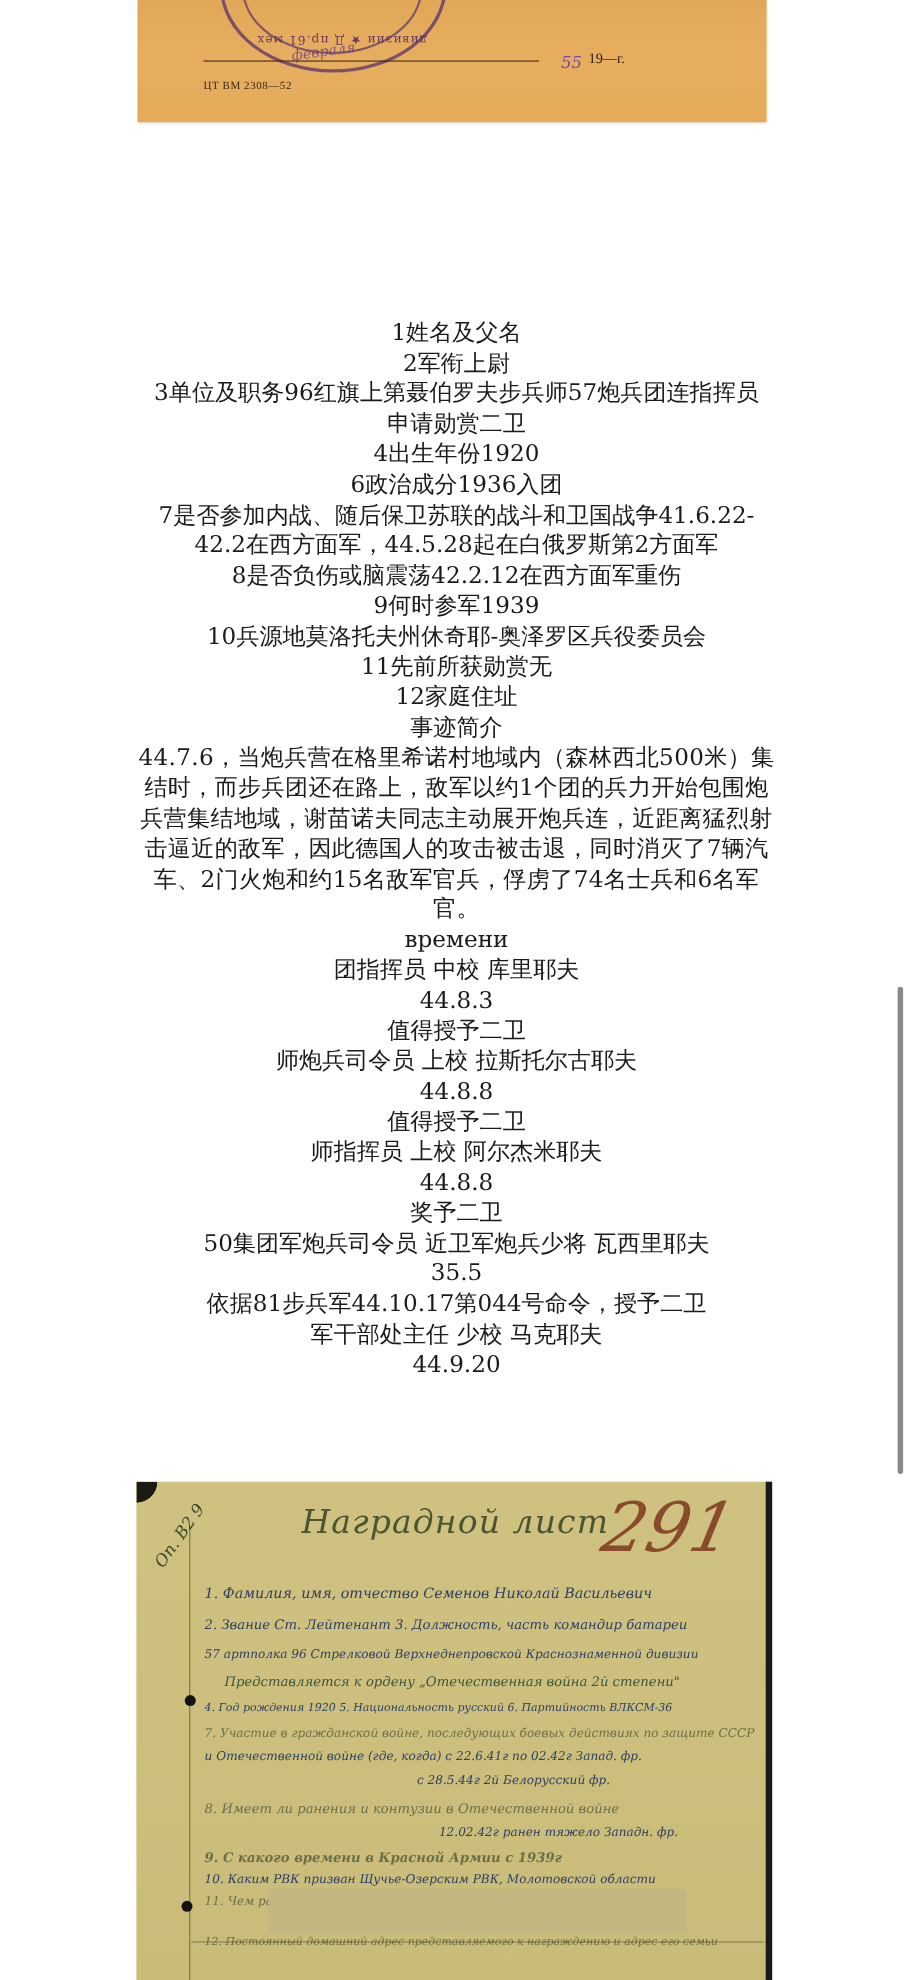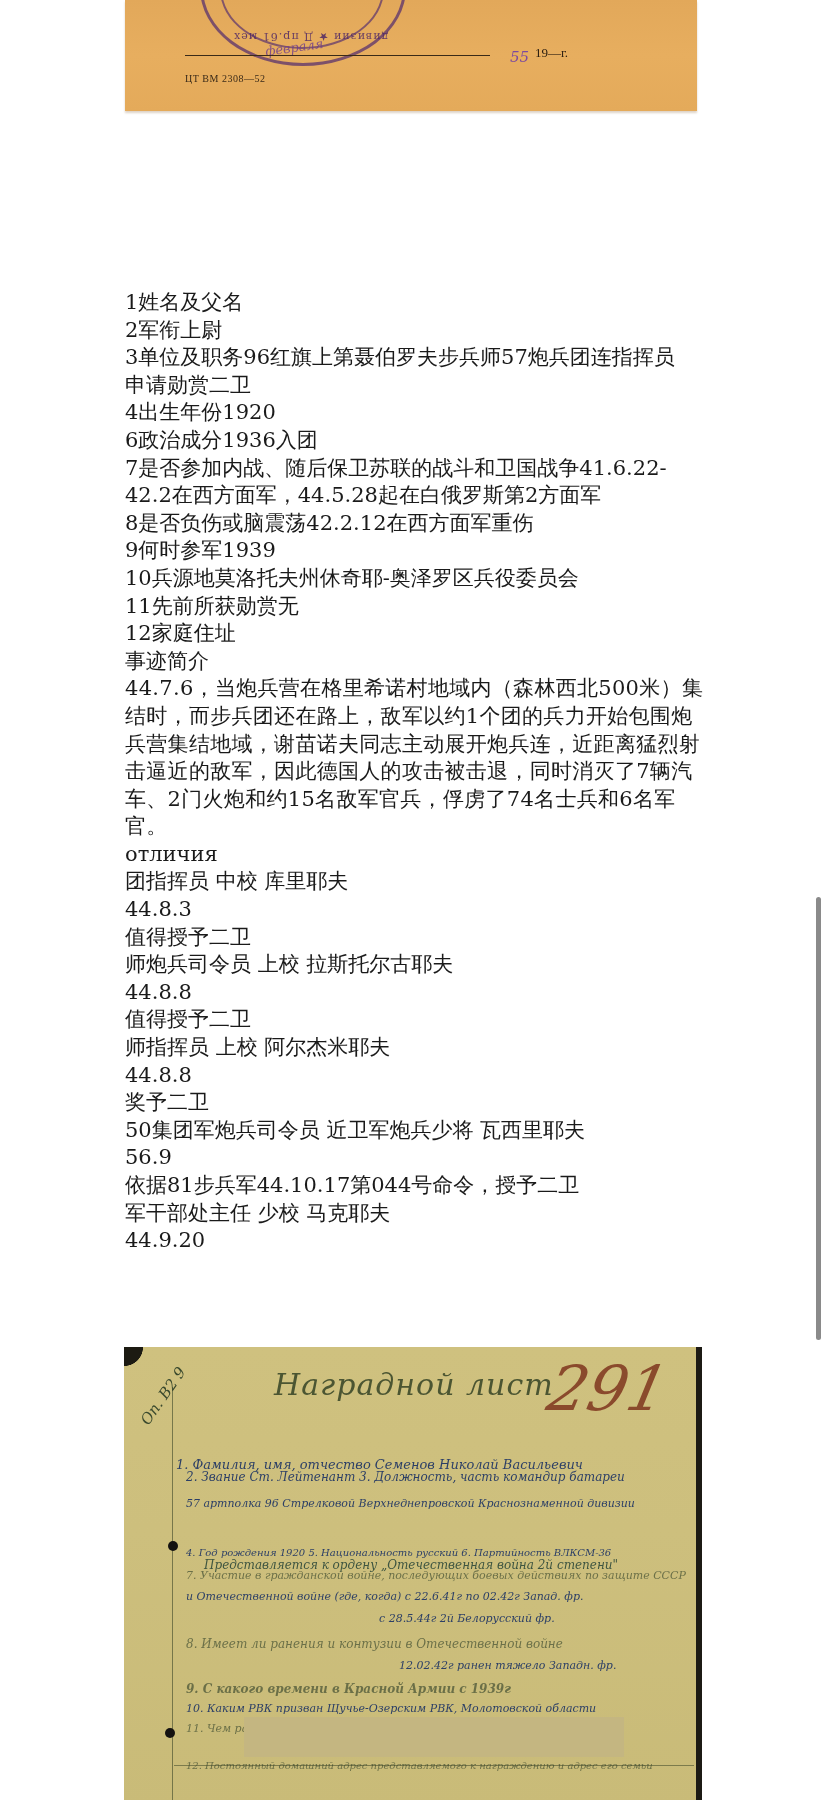--- a/index.html
+++ b/index.html
@@ -24,21 +24,21 @@
   .doc-top .year-hand { position: absolute; left: 385px; top: 32px; font-size: 15px; font-style: italic;
              color: #7b4aa0; font-family: "DejaVu Serif", serif; margin-top: 16px; }
   .doc-top .print-code { position: absolute; left: 60px; top: 73px; font-size: 10px; color: #3a2a18;
              font-family: "Liberation Serif", serif; letter-spacing: 0.5px; text-align: center; }
   .doc-top .sig { position: absolute; left: 140px; top: 40px; font-size: 13px; font-style: italic;
              color: rgba(110,60,140,0.8); transform: rotate(-8deg); }
 
   
   .content { position: absolute; left: 125px; top: 289px; width: 580px; font-size: 21px;
              line-height: 27.6px; }
-  .content p { margin: 0; padding: 0; }
+  .content p { margin: 0; padding: 0; text-align: center; }
   .content .narrative { letter-spacing: 0.3px; }
 
   
   .doc-bottom { position: absolute; left: 124px; top: 1347px; width: 578px; height: 460px;
              background: linear-gradient(180deg, #cfc17f 0%, #cdbf7d 40%, #c9bb78 100%);
              overflow: hidden; border-right: 6px solid #1c1a14; box-sizing: border-box; }
   .doc-bottom .corner { position: absolute; left: 0; top: 0; width: 22px; height: 22px;
              background: radial-gradient(circle at 0 0, #1c1a12 60%, transparent 62%); }
   .doc-bottom .margin-line { position: absolute; left: 48px; top: 40px; width: 0; height: 430px;
              border-left: 1px solid rgba(60,70,40,0.6); }
@@ -84,52 +84,52 @@
   <p>6政治成分1936入团</p>
   <p>7是否参加内战、随后保卫苏联的战斗和卫国战争41.6.22-42.2在西方面军，44.5.28起在白俄罗斯第2方面军</p>
   <p>8是否负伤或脑震荡42.2.12在西方面军重伤</p>
   <p>9何时参军1939</p>
   <p>10兵源地莫洛托夫州休奇耶-奥泽罗区兵役委员会</p>
   <p>11先前所获勋赏无</p>
   <p>12家庭住址</p>
   <p>事迹简介</p>
   <p class="narrative">44.7.6，当炮兵营在格里希诺村地域内（森林西北500米）集结时，而步兵团还在路上，敌军以约1个团的兵力开始包围炮兵营集结地域，谢苗诺夫同志主动展开炮兵连，近距离猛烈射击逼近的敌军，因此德国人的攻击被击退，同时消灭了7辆汽车、2门火炮和约15名敌军官兵，俘虏了74名士兵和6名军官。</p>
 
-  <p>отличия</p>
+  <p>времени</p>
   <p>团指挥员 中校 库里耶夫</p>
   <p>44.8.3</p>
 
   <p>值得授予二卫</p>
   <p>师炮兵司令员 上校 拉斯托尔古耶夫</p>
   <p>44.8.8</p>
 
   <p>值得授予二卫</p>
   <p>师指挥员 上校 阿尔杰米耶夫</p>
   <p>44.8.8</p>
 
   <p>奖予二卫</p>
   <p>50集团军炮兵司令员 近卫军炮兵少将 瓦西里耶夫</p>
-  <p>56.9</p>
+  <p>35.5</p>
 
   <p>依据81步兵军44.10.17第044号命令，授予二卫</p>
   <p>军干部处主任 少校 马克耶夫</p>
   <p>44.9.20</p>
 </div>
 
 <div class="doc-bottom">
   <div class="corner"></div>
   <div class="margin-line"></div>
   <span class="archive-mark">Оп. В2 9</span>
   <span class="title">Наградной лист</span>
   <span class="number">291</span>
 
-  <span class="hw ink" style="left:52px; top:95px;margin-top:15px;">1. Фамилия, имя, отчество  Семенов Николай Васильевич</span>
+  <span class="hw ink" style="left:62px; top:95px;">1. Фамилия, имя, отчество  Семенов Николай Васильевич</span>
   <span class="hw ink" style="left:62px; top:123px; font-size:12px;">2. Звание Ст. Лейтенант  3. Должность, часть  командир батареи</span>
   <span class="hw ink" style="left:62px; top:150px; font-size:11px;">57 артполка 96 Стрелковой Верхнеднепровской Краснознаменной дивизии</span>
-  <span class="hw ink" style="left:80px; top:175px; font-size:12px; color:#3e5540;margin-top:36px;">Представляется к ордену „Отечественная война 2й степени"</span>
+  <span class="hw ink" style="left:80px; top:175px; font-size:12px; color:#3e5540;">Представляется к ордену „Отечественная война 2й степени"</span>
   <span class="hw ink" style="left:62px; top:200px; font-size:10px;">4. Год рождения 1920  5. Национальность русский  6. Партийность ВЛКСМ-36</span>
   <span class="hw pencil" style="left:62px; top:222px; font-size:11px;">7. Участие в гражданской войне, последующих боевых действиях по защите СССР</span>
   <span class="hw ink" style="left:62px; top:243px; font-size:11px;">и Отечественной войне (где, когда)  с 22.6.41г по 02.42г Запад. фр.</span>
   <span class="hw ink" style="left:255px; top:265px; font-size:11px;">с 28.5.44г 2й Белорусский фр.</span>
   <span class="hw pencil" style="left:62px; top:290px; font-size:12px;">8. Имеет ли ранения и контузии в Отечественной войне</span>
   <span class="hw ink" style="left:275px; top:312px; font-size:11px;text-align:center;">12.02.42г ранен тяжело Западн. фр.</span>
   <span class="hw pencil" style="left:62px; top:335px; font-size:12px;font-weight:bold;">9. С какого времени в Красной Армии  с 1939г</span>
   <span class="hw ink" style="left:62px; top:355px; font-size:11px;text-align:right;">10. Каким РВК призван  Щучье-Озерским РВК, Молотовской области</span>
   <span class="hw pencil" style="left:62px; top:375px; font-size:11px;">11. Чем ранее награжден (за какие отличия)</span>
   <span class="hw ink" style="left:240px; top:395px; font-size:11px;">Не награждался</span>

